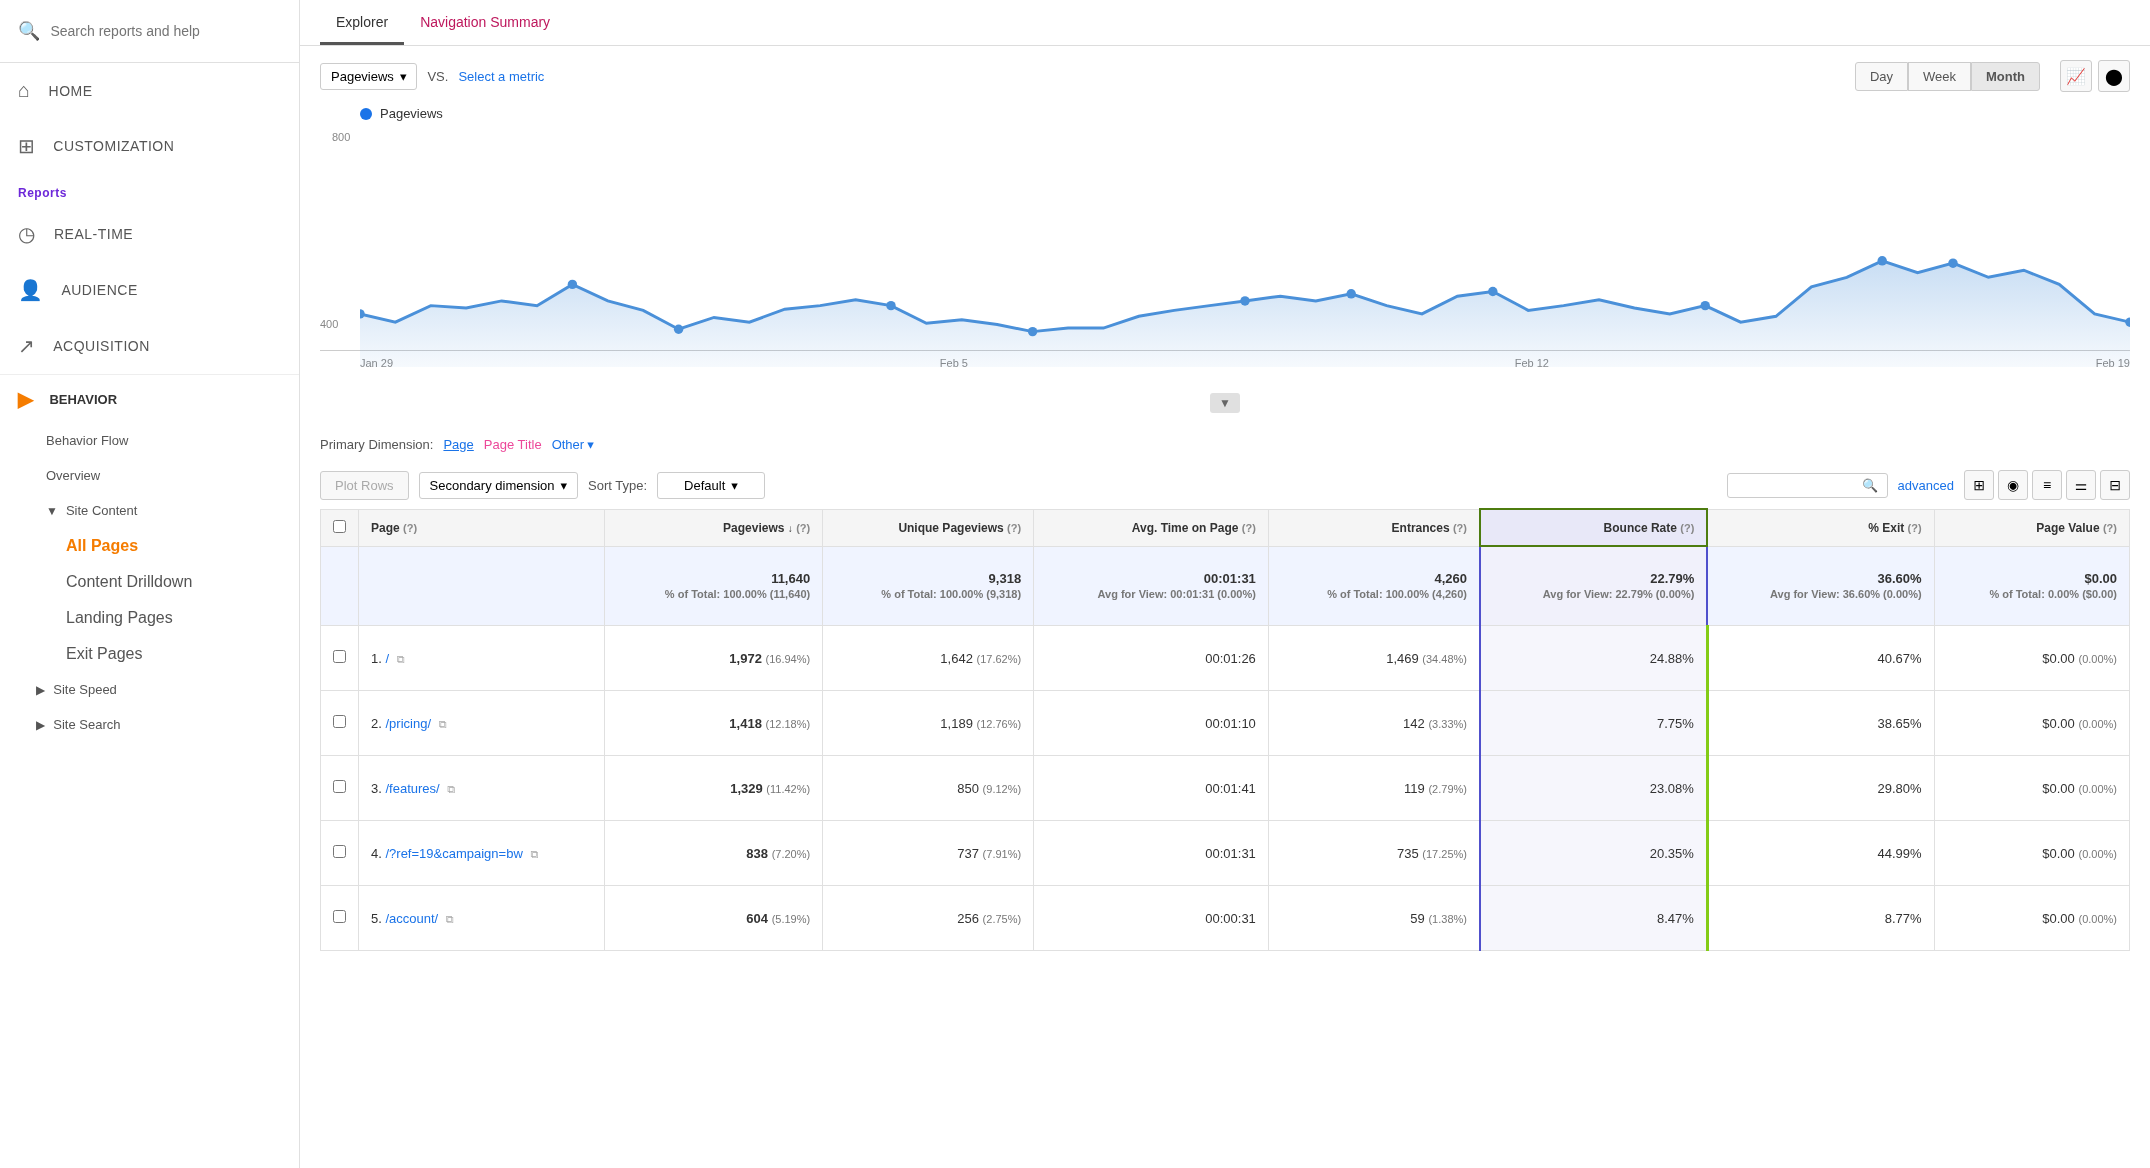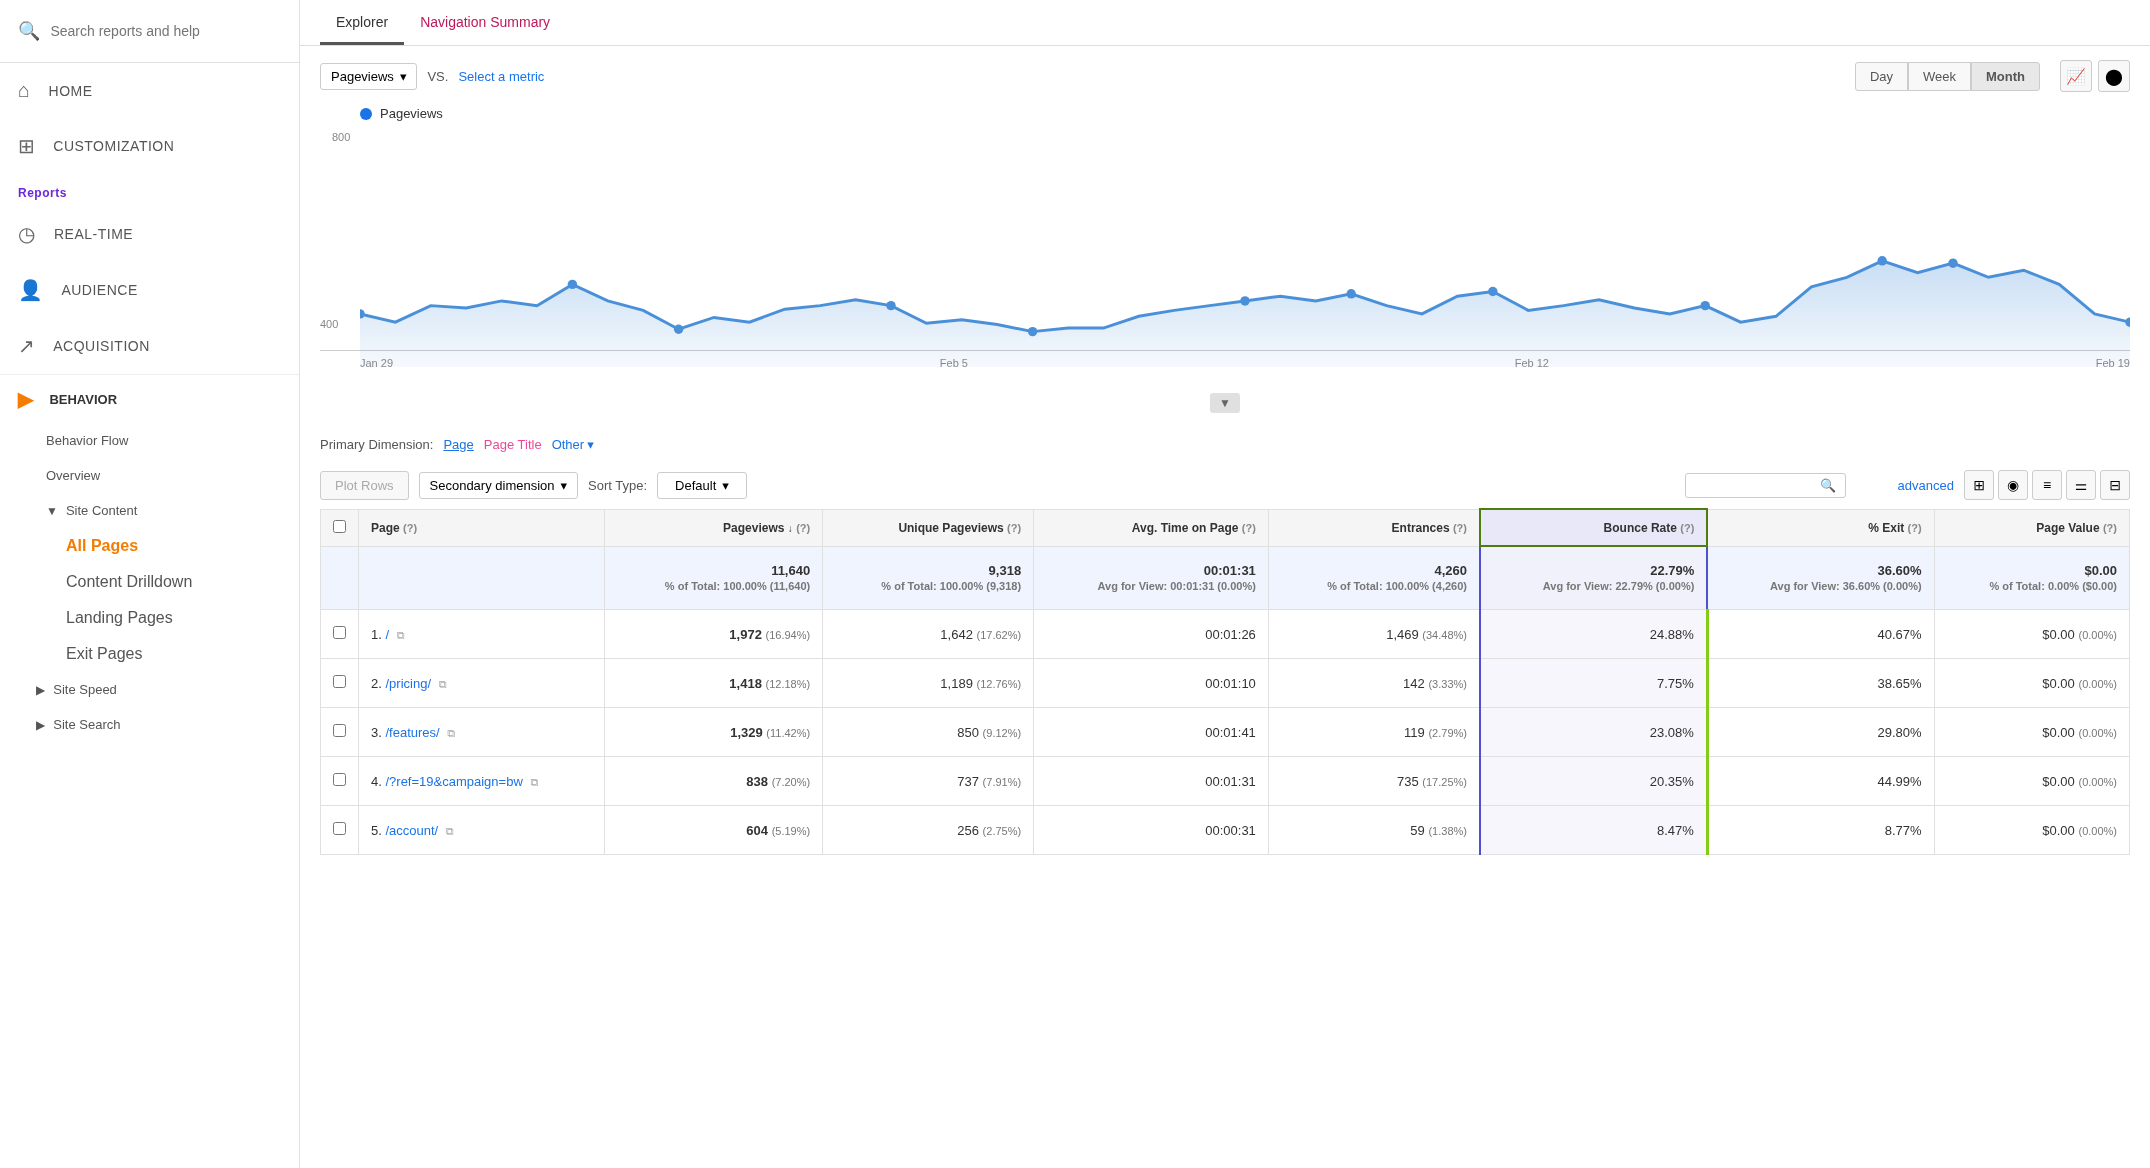--- a/index.html
+++ b/index.html
@@ -272,38 +272,38 @@
       font-size: 13px;
       cursor: pointer;
       background: #fff;
     }
     .sort-type-label { font-size: 13px; color: #555; }
     .sort-dropdown {
       display: flex;
       align-items: center;
       border: 1px solid #ccc;
       border-radius: 3px;
-      padding: 5px 17px;
+      padding: 5px 26px;
       gap: 6px;
       font-size: 13px;
       cursor: pointer;
       background: #fff;
     }
     .search-box-right {
       margin-left: auto;
       display: flex;
       align-items: center;
       border: 1px solid #ccc;
       border-radius: 3px;
       padding: 4px 8px;
       gap: 6px;
       background: #fff;
     }
     .search-box-right input { border: none; outline: none; font-size: 13px; width: 120px; }
-    .advanced-link { color: #1a73e8; font-size: 13px; cursor: pointer; margin-left: 42px; }
+    .advanced-link { color: #1a73e8; font-size: 13px; cursor: pointer; }
     .table-view-icons { display: flex; gap: 4px; }
     .tbl-icon-btn {
       width: 30px; height: 30px;
       border: 1px solid #ccc;
       border-radius: 3px;
       display: flex; align-items: center; justify-content: center;
       cursor: pointer;
       background: #f8f8f8;
       font-size: 14px;
     }
@@ -320,21 +320,21 @@
       padding: 10px 12px;
       text-align: left;
       color: #333;
       font-weight: 600;
       font-size: 12px;
       white-space: nowrap;
     }
     .data-table th.num { text-align: right; }
     .data-table td {
       border: 1px solid #e0e0e0;
-      padding: 16px 12px;
+      padding: 24px 12px;
       color: #333;
       font-size: 13px;
     }
     .data-table td.num { text-align: right; }
     .data-table .totals-row td { background: #f0f4ff; font-weight: 600; }
     .link-cell { color: #1a73e8; cursor: pointer; }
     th.bounce-col { border: 2px solid #4d7c0f; background: #e8e8f8; margin-top: 16px; }
     td.bounce-col { border-left: 2px solid #5050cc; border-right: 3px solid #84cc16; background: rgba(80,80,200,0.05); }
     .totals-row td.bounce-col { border-left: 2px solid #5050cc; border-right: 2px solid #5050cc; background: rgba(80,80,200,0.08); }
     .sub-text { font-size: 11px; color: #777; }

